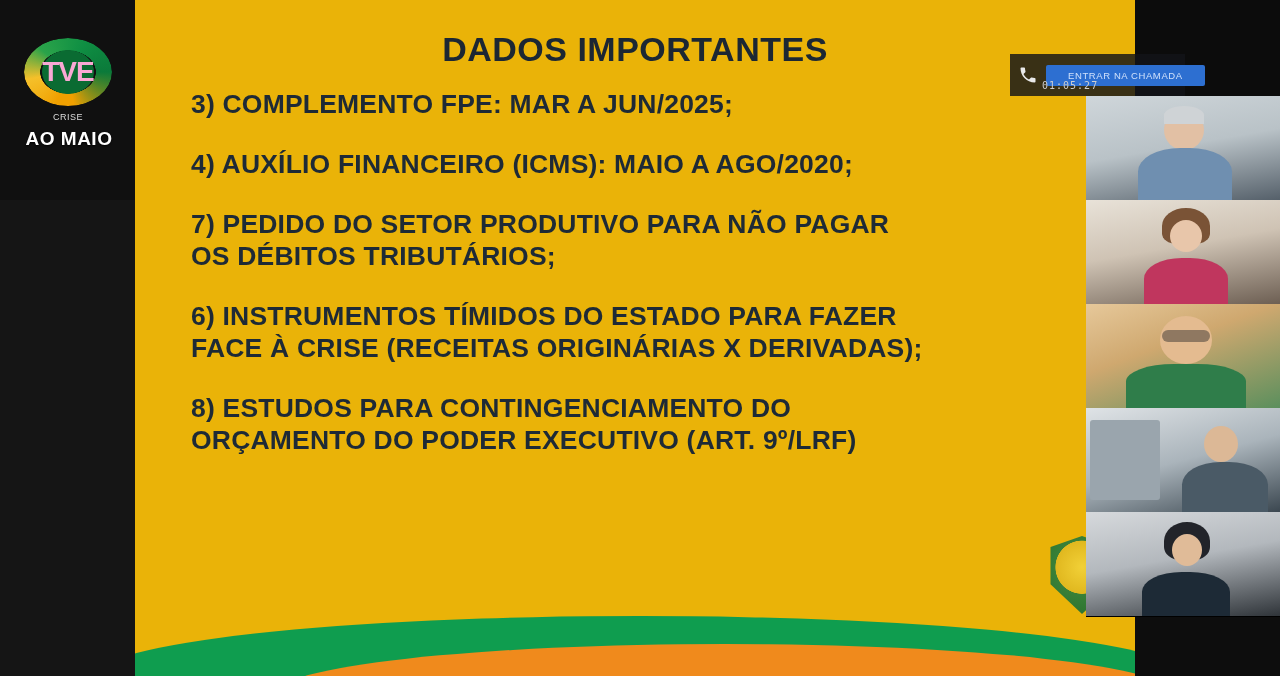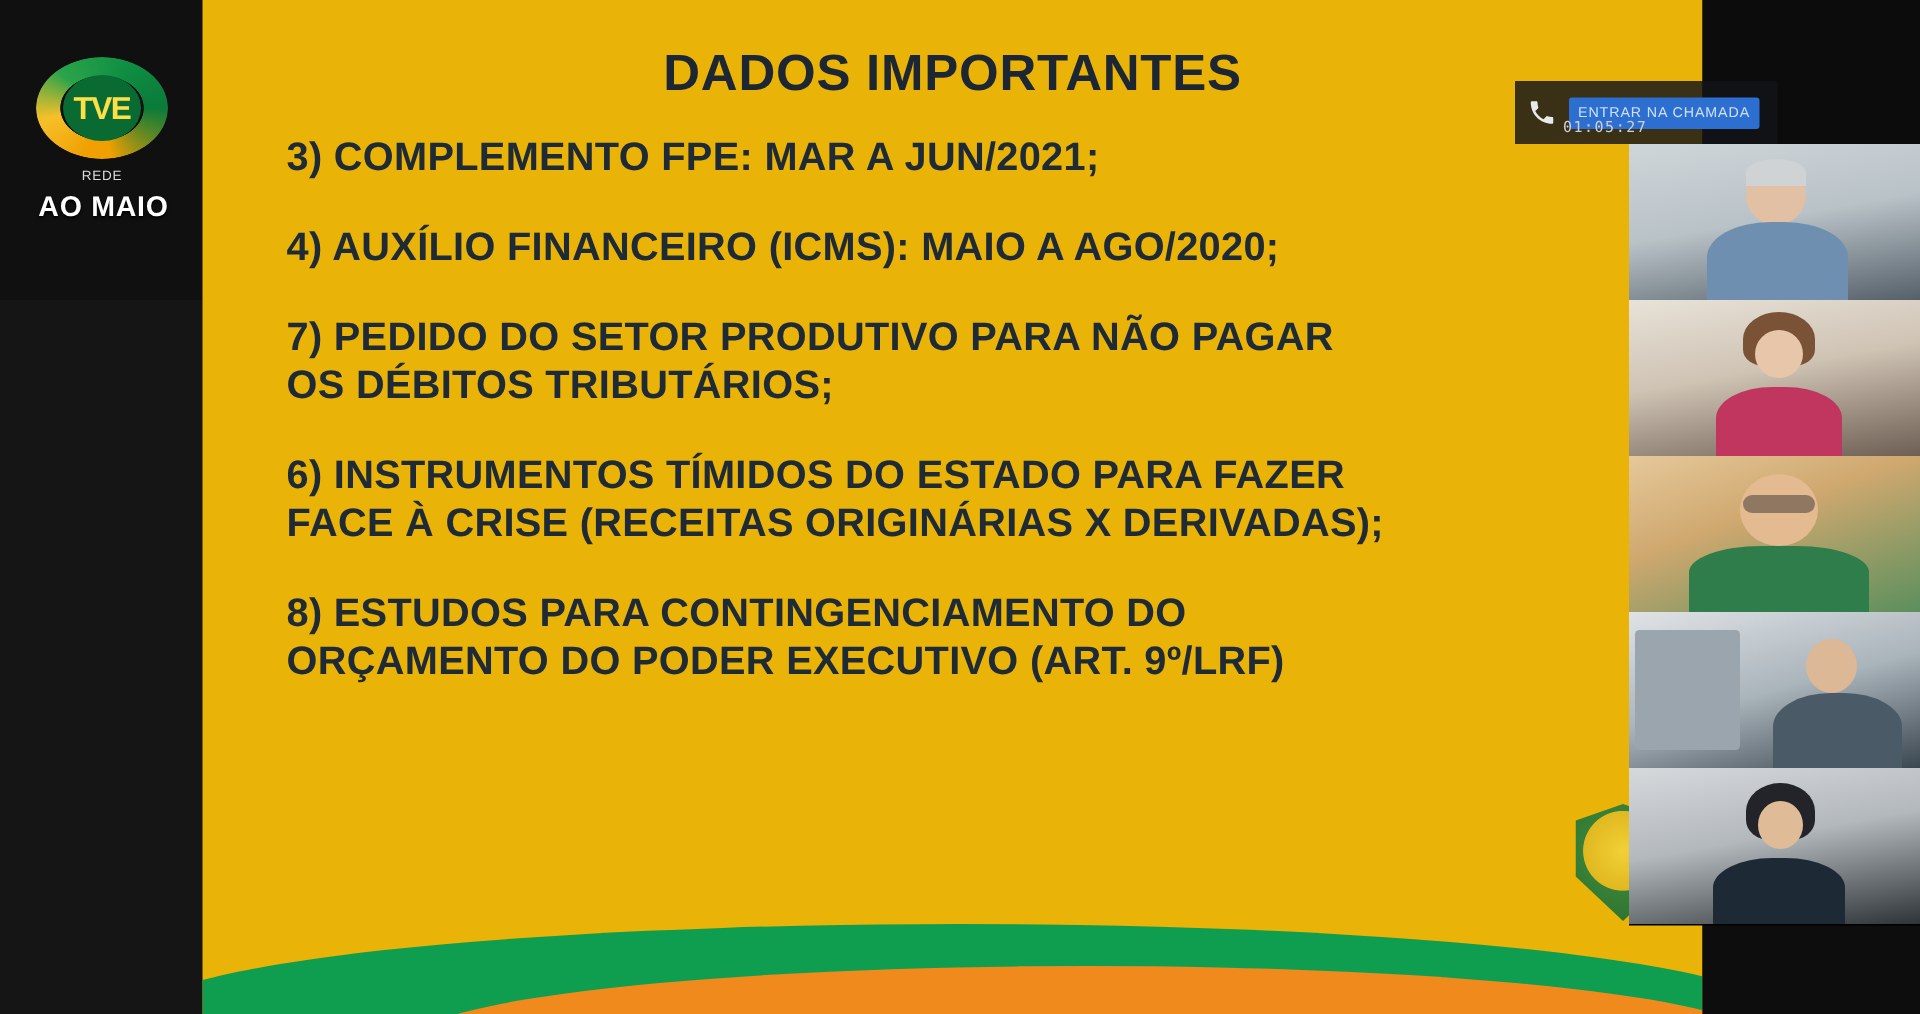--- a/index.html
+++ b/index.html
@@ -61,22 +61,22 @@
     position: absolute;
     left: 18px; top: 12px;
     width: 52px; height: 44px;
     border-radius: 50%;
     background: #0a6b32;
     display: flex;
     align-items: center;
     justify-content: center;
   }
   .logo-core span {
-    color: #fde047;
-    font-size: 21px;
+    color: #f9a8d4;
+    font-size: 28px;
     font-weight: bold;
     letter-spacing: -1px;
     line-height: 1;
   }
   .logo-sub {
     position: absolute;
     left: 30px;
     top: 112px;
     width: 76px;
     text-align: center;
@@ -251,21 +251,21 @@
     color: #e9e9e9;
     flex: 0 0 auto;
     display: block;
   }
   .call-pill {
     margin-left: 8px;
     background: #2d6fd1;
     color: #cfe0fb;
     font-size: 9.5px;
     letter-spacing: .6px;
-    padding: 5px 6px;
+    padding: 5px 22px;
     border-radius: 2px;
     white-space: nowrap;
   }
   .call-timer {
     position: absolute;
     left: 32px;
     top: 26px;
     color: #cfcfcf;
     font-size: 10px;
     letter-spacing: 1px;
@@ -296,29 +296,29 @@
 <div class="screen">
 
   <div class="left-rail">
     <div class="left-rail-inner">
       <div class="logo-wrap">
         <div class="logo-ring"></div>
         <div class="logo-core">
           <span>TVE</span>
         </div>
       </div>
-      <div class="logo-sub">REDE</div>
+      <div class="logo-sub">CRISE</div>
       <div class="ao-vivo">AO MAIO</div>
     </div>
   </div>
 
   <div class="slide">
     <div class="slide-title">DADOS IMPORTANTES</div>
     <div class="slide-body">
-      <p class="slide-line">3) COMPLEMENTO FPE: MAR A JUN/2021;</p>
+      <p class="slide-line">3) COMPLEMENTO FPE: MAR A JUN/2025;</p>
       <p class="slide-line">4) AUXÍLIO FINANCEIRO (ICMS): MAIO A AGO/2020;</p>
       <p class="slide-line">7) PEDIDO DO SETOR PRODUTIVO PARA NÃO PAGAR
 OS DÉBITOS TRIBUTÁRIOS;</p>
       <p class="slide-line">6) INSTRUMENTOS TÍMIDOS DO ESTADO PARA FAZER
 FACE À CRISE (RECEITAS ORIGINÁRIAS X DERIVADAS);</p>
       <p class="slide-line">8) ESTUDOS PARA CONTINGENCIAMENTO DO
 ORÇAMENTO DO PODER EXECUTIVO (ART. 9º/LRF)</p>
     </div>
 
     <div class="crest">

